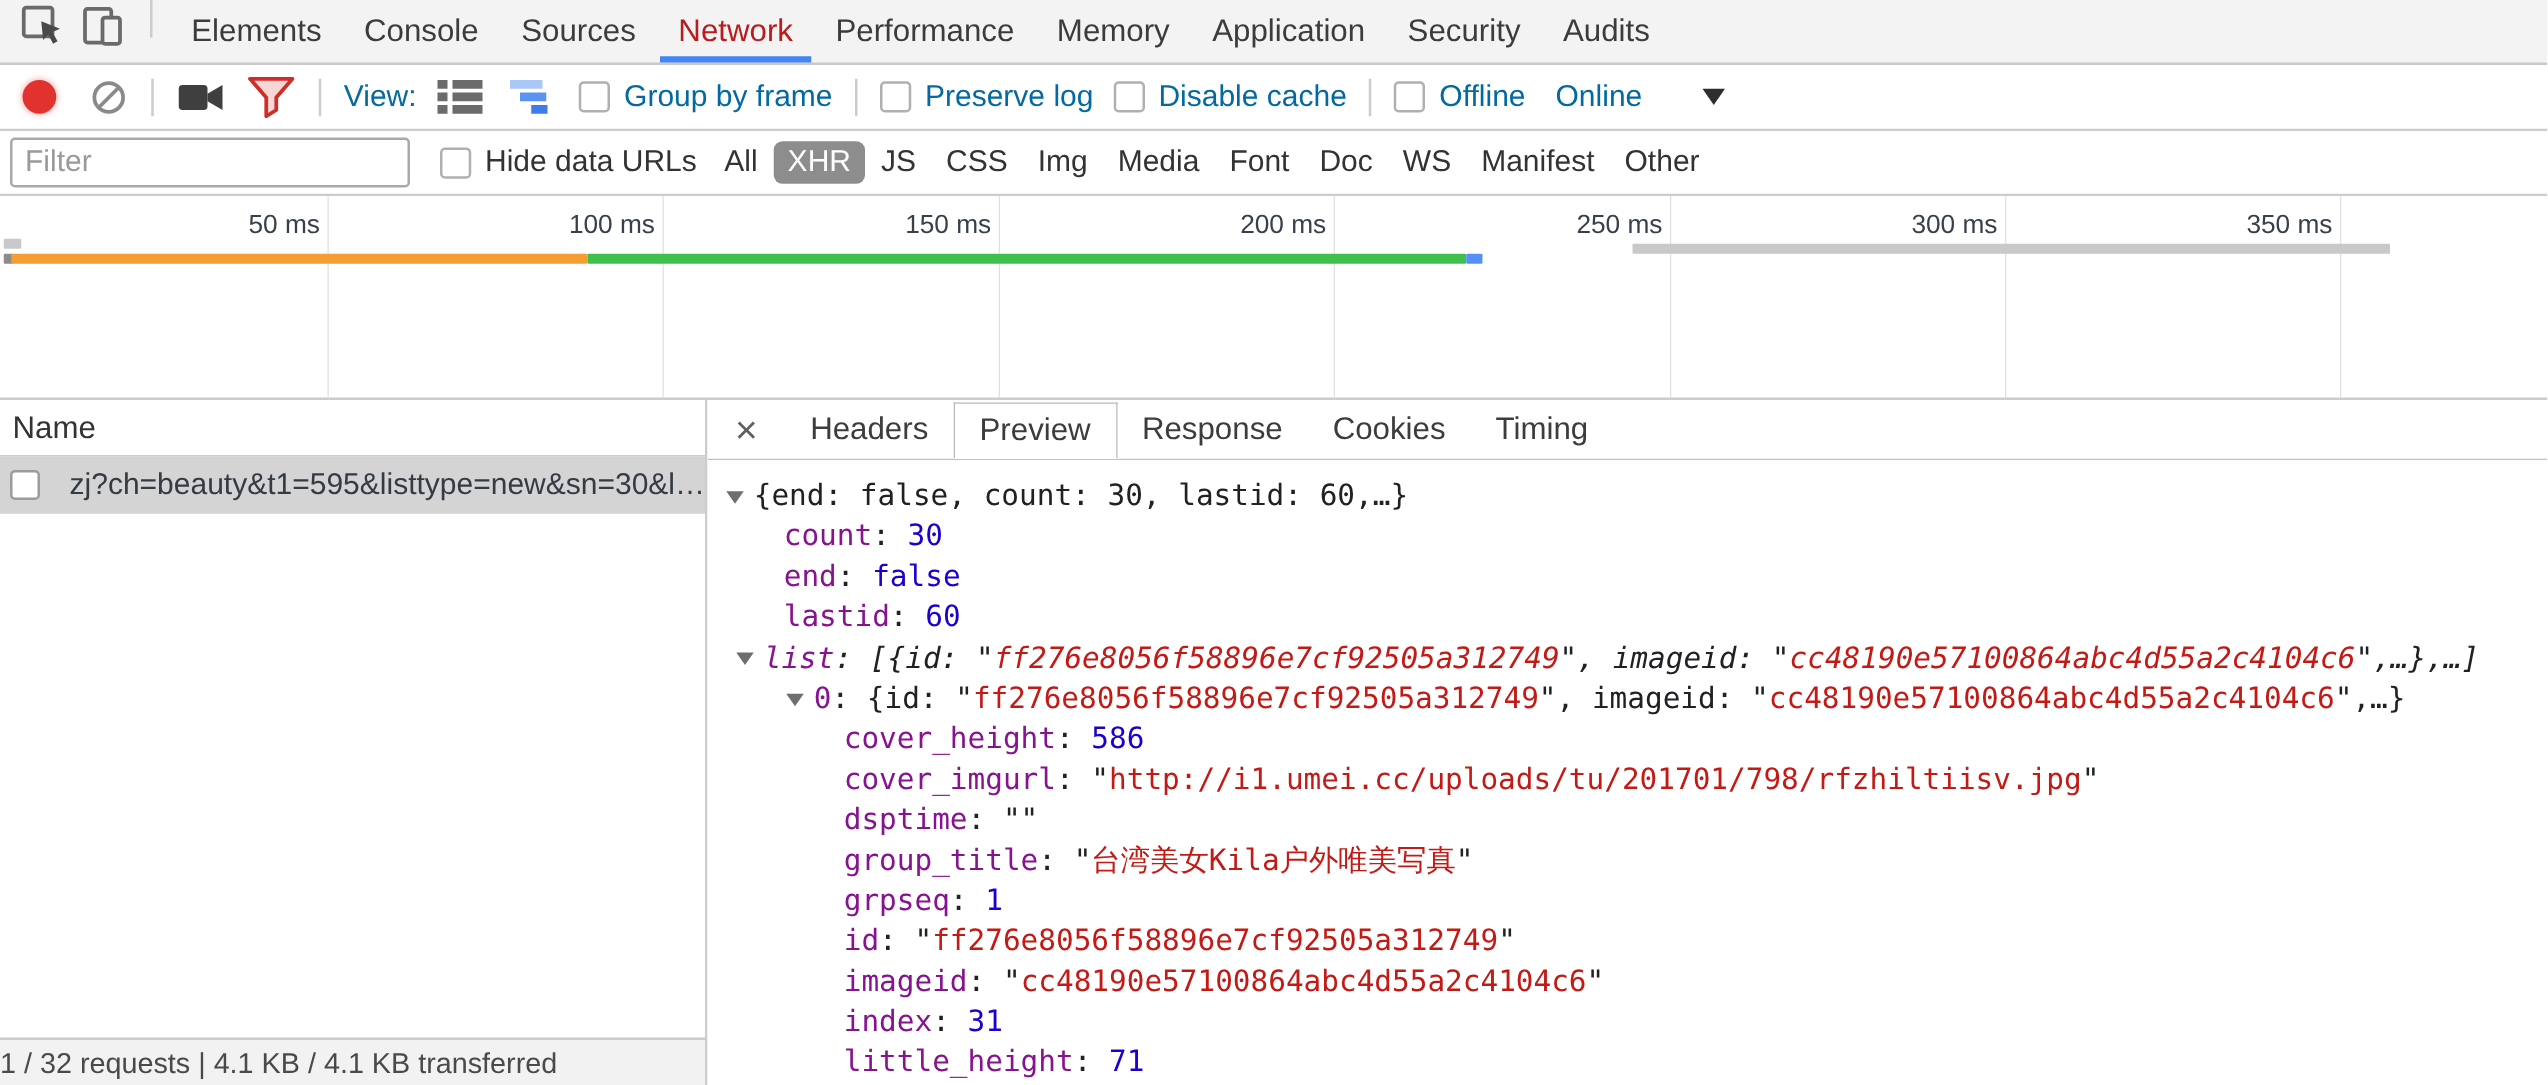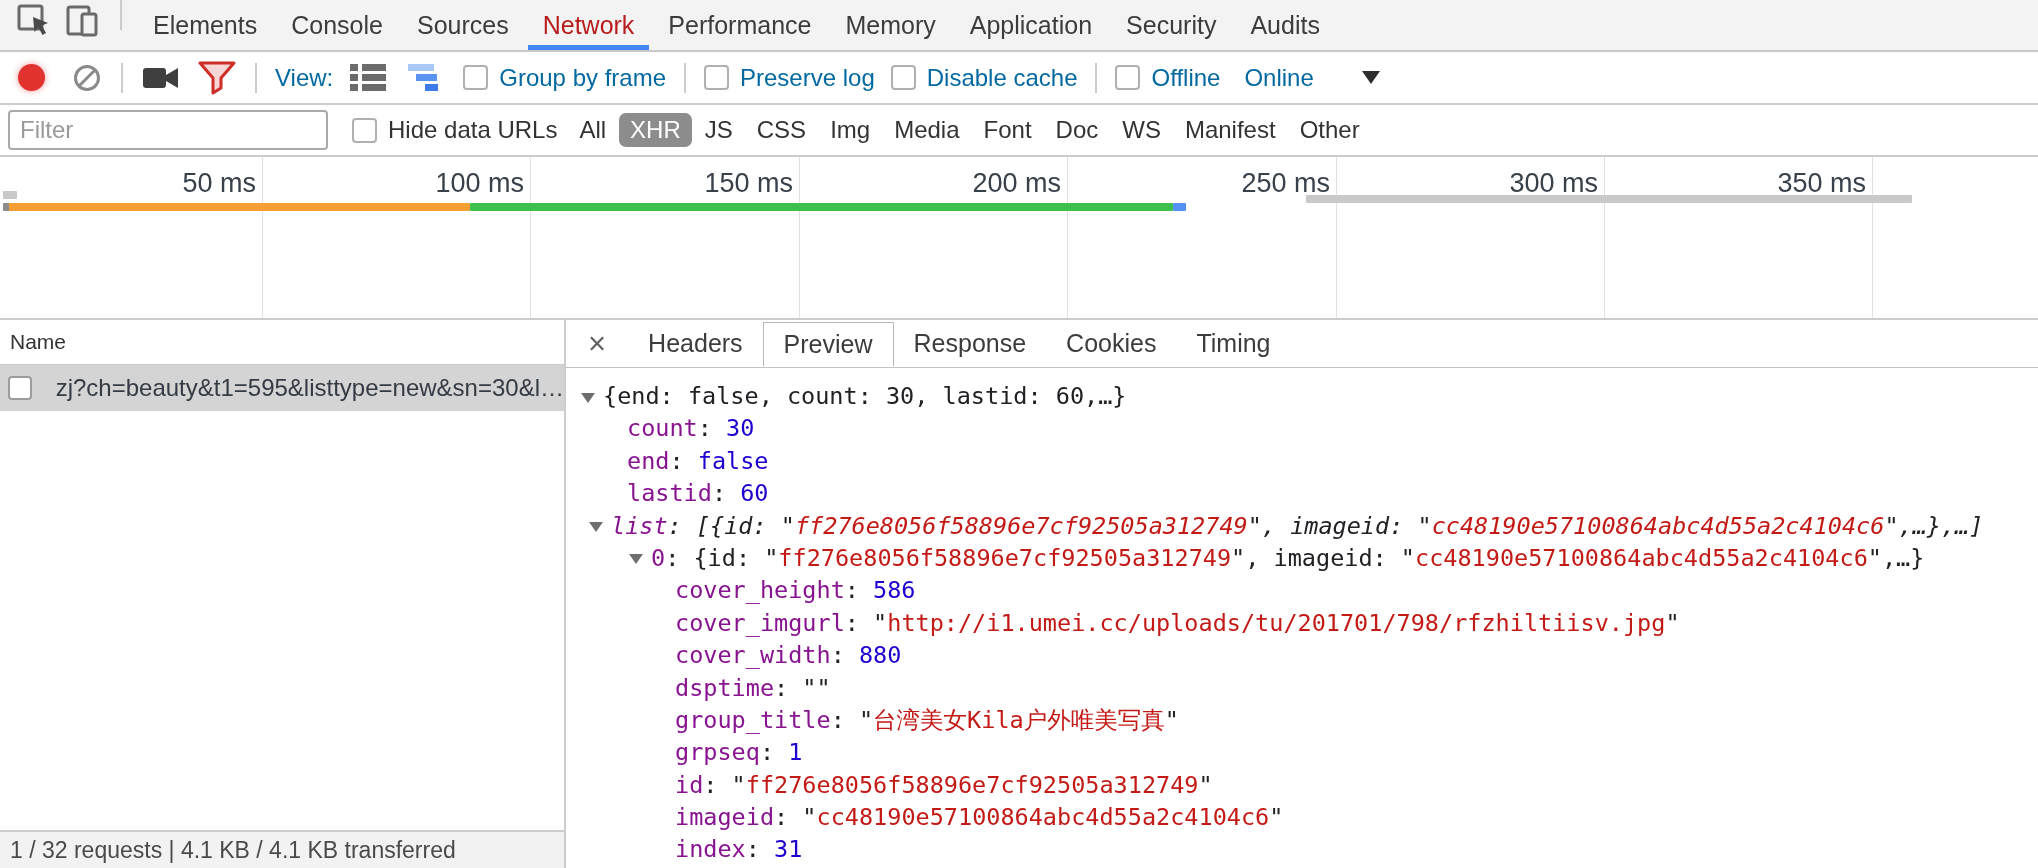--- a/index.html
+++ b/index.html
@@ -42,36 +42,36 @@
   .filter-input::placeholder{color:#9a9a9a;}
   .filterbar .chk{margin-left:24px;margin-right:10px;}
   .types{display:flex;align-items:flex-start;color:#333;}
   .ftype{padding:3px 11px;border-radius:7px;margin:0 1px;}
   .ftype.selected{background:#8d8d8d;color:#fff;}
 
   
   .overview{height:161px;border-bottom:2px solid #ccc;position:relative;background:#fff;}
   .gridline{position:absolute;top:0;bottom:0;width:1px;background:#e0e0e0;}
   .ruler-label{position:absolute;top:11px;width:194px;text-align:right;
-    font-size:27px;color:#38414a;}
+    font-size:21px;color:#38414a;}
   .ov-bar{position:absolute;border-radius:1px;}
 
   
   .main{height:548px;display:flex;}
   .left{width:566px;border-right:2px solid #ccc;box-sizing:border-box;
     display:flex;flex-direction:column;background:#fff;}
   .name-header{height:44px;border-bottom:1px solid #ccc;display:flex;align-items:center;
-    padding-left:10px;font-size:21px;color:#333;}
+    padding-left:10px;font-size:25px;color:#333;}
   .req-row{height:46px;background:#d4d4d4;display:flex;align-items:center;
     padding-left:8px;font-size:24px;color:#343b44;justify-content:space-between;}
   .req-row .checkbox{width:24px;height:24px;border-color:#9c9c9c;margin-right:13px;background:#fff;}
   .req-name{white-space:nowrap;overflow:hidden;}
   .left-spacer{flex:1;}
   .status{height:36px;border-top:2px solid #ccc;background:#f2f2f2;display:flex;
-    align-items:center;padding-left:10px;font-size:23px;color:#4a4a4a;}
+    align-items:center;padding-left:0;font-size:23px;color:#4a4a4a;}
 
   .right{flex:1;display:flex;flex-direction:column;overflow:hidden;background:#fff;}
   .detail-tabs{height:47px;border-bottom:1px solid #c2c2c2;display:flex;align-items:center;
     padding-left:12px;font-size:25px;color:#3c3c3c;flex:none;}
   .close{font-size:31px;color:#5f5f5f;padding:0 10px;margin-right:12px;line-height:1;}
   .dtab{padding:0 20px;height:46px;display:flex;align-items:center;}
   .dtab.selected{border:1px solid #b9b9b9;border-bottom-color:#fff;background:#fff;
     margin-bottom:-1px;height:45px;box-sizing:border-box;}
 
   
@@ -248,21 +248,20 @@
         </div>
       <div class="json" id="json-tree">
           <div class="json-line" style="padding-left: 15px;"><span class="tri"></span><span class="tk-plain">{end: false, count: 30, lastid: 60,…}</span></div>
           <div class="json-line" style="padding-left: 61px;"><span class="tk-key">count</span><span class="tk-plain">: </span><span class="tk-num">30</span></div>
           <div class="json-line" style="padding-left: 61px;"><span class="tk-key">end</span><span class="tk-plain">: </span><span class="tk-num">false</span></div>
           <div class="json-line" style="padding-left: 61px;"><span class="tk-key">lastid</span><span class="tk-plain">: </span><span class="tk-num">60</span></div>
           <div class="json-line" style="padding-left: 23px; font-style: italic;"><span class="tri"></span><span class="tk-key">list</span><span class="tk-plain">: [{id: "</span><span class="tk-str">ff276e8056f58896e7cf92505a312749</span><span class="tk-plain">", imageid: "</span><span class="tk-str">cc48190e57100864abc4d55a2c4104c6</span><span class="tk-plain">",…},…]</span></div>
           <div class="json-line" style="padding-left: 63px;"><span class="tri"></span><span class="tk-key">0</span><span class="tk-plain">: {id: "</span><span class="tk-str">ff276e8056f58896e7cf92505a312749</span><span class="tk-plain">", imageid: "</span><span class="tk-str">cc48190e57100864abc4d55a2c4104c6</span><span class="tk-plain">",…}</span></div>
           <div class="json-line" style="padding-left: 109px;"><span class="tk-key">cover_height</span><span class="tk-plain">: </span><span class="tk-num">586</span></div>
           <div class="json-line" style="padding-left: 109px;"><span class="tk-key">cover_imgurl</span><span class="tk-plain">: "</span><span class="tk-str">http://i1.umei.cc/uploads/tu/201701/798/rfzhiltiisv.jpg</span><span class="tk-plain">"</span></div>
-          <div class="json-line" style="padding-left: 109px;"><span class="tk-key">cover_width</span><span class="tk-plain">: </span><span class="tk-num">880</span></div>
           <div class="json-line" style="padding-left: 109px;"><span class="tk-key">dsptime</span><span class="tk-plain">: ""</span></div>
           <div class="json-line" style="padding-left: 109px;"><span class="tk-key">group_title</span><span class="tk-plain">: "</span><span class="tk-str">台湾美女Kila户外唯美写真</span><span class="tk-plain">"</span></div>
           <div class="json-line" style="padding-left: 109px;"><span class="tk-key">grpseq</span><span class="tk-plain">: </span><span class="tk-num">1</span></div>
           <div class="json-line" style="padding-left: 109px;"><span class="tk-key">id</span><span class="tk-plain">: "</span><span class="tk-str">ff276e8056f58896e7cf92505a312749</span><span class="tk-plain">"</span></div>
           <div class="json-line" style="padding-left: 109px;"><span class="tk-key">imageid</span><span class="tk-plain">: "</span><span class="tk-str">cc48190e57100864abc4d55a2c4104c6</span><span class="tk-plain">"</span></div>
           <div class="json-line" style="padding-left: 109px;"><span class="tk-key">index</span><span class="tk-plain">: </span><span class="tk-num">31</span></div>
           <div class="json-line" style="padding-left: 109px;"><span class="tk-key">little_height</span><span class="tk-plain">: </span><span class="tk-num">71</span></div>
         </div>
     </div>
   </div>

